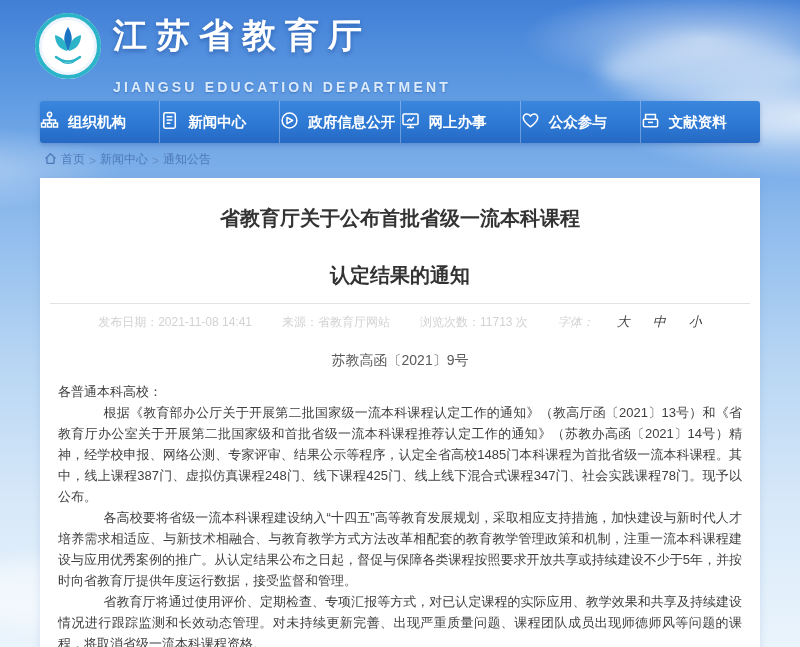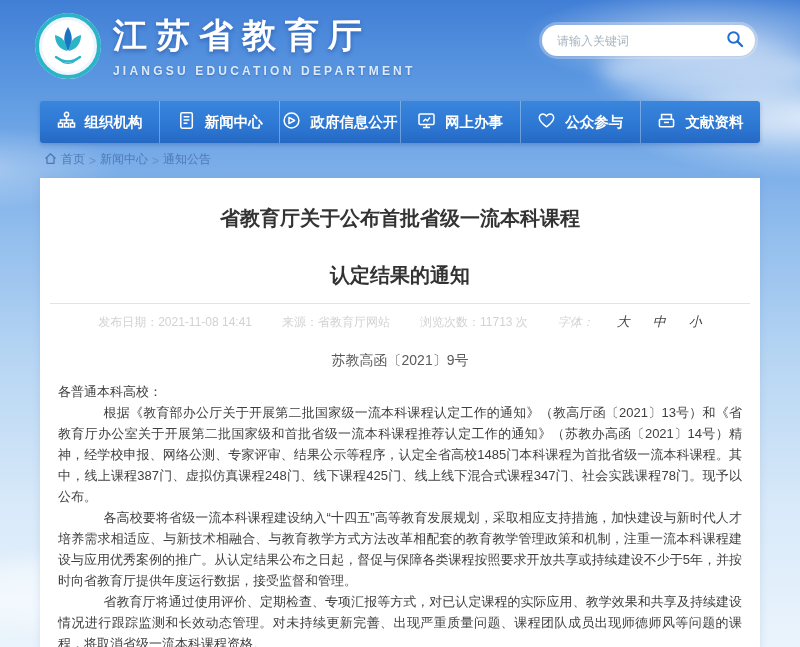--- a/index.html
+++ b/index.html
@@ -21,21 +21,21 @@
 
   
   .header { position:relative; height:97px;padding-left:14px; }
   .logo { position:absolute; left:33px; top:11px; width:70px; height:70px; }
   .brand { position:absolute; left:113px; top:13px; }
   .brand-cn {
     color:#fff; font-size:34px; font-weight:bold; letter-spacing:9px;
     text-shadow:0 2px 4px rgba(10,50,130,.45); white-space:nowrap;
   }
   .brand-en {
-    color:#dcebfb; font-size:12px; font-weight:bold; letter-spacing:3.2px; margin-top:5px;
+    color:#dcebfb; font-size:14px; font-weight:bold; letter-spacing:3.2px; margin-top:20px;
     text-shadow:0 1px 2px rgba(10,50,130,.35);
   }
   .searchbox {
     position:absolute; right:45px; top:25px; width:213px; height:31px;
     background:#fff; border-radius:16px; display:flex; align-items:center;
     box-shadow:0 0 0 3px rgba(255,255,255,.3), 0 1px 3px rgba(20,60,140,.25);
   }
   .searchbox input {
     flex:1; border:none; outline:none; background:transparent;
     font-size:12px; color:#666; padding:0 6px 0 15px;
@@ -44,21 +44,21 @@
   .search-btn { width:34px; height:31px; border:none; background:transparent; cursor:pointer;
     display:flex; align-items:center; justify-content:center; padding-right:6px; }
 
   
   .navbar {
     position:absolute; left:40px; top:101px; width:720px; height:42px;
     background:linear-gradient(180deg,#3a86dd 0%, #2c77d2 60%, #2569c4 100%);
     border-radius:3px; display:flex; box-shadow:0 2px 4px rgba(15,60,140,.25);
   }
   .nav-item {
-    flex:1; display:flex; align-items:center; justify-content:center; gap:9px;
+    flex:1; display:flex; align-items:center; gap:9px;
     color:#fff; font-size:14.5px; font-weight:bold; cursor:pointer;
     border-left:1px solid rgba(255,255,255,.32); white-space:nowrap;
   }
   .nav-item:first-child { border-left:none; }
   .nav-item svg { flex:0 0 auto; }
 
   
   .breadcrumb {
     position:absolute; left:44px; top:151px; display:flex; align-items:flex-end; gap:4px;
     font-size:12px; color:#4e79b8;
@@ -103,31 +103,20 @@
       <path d="M22 24 C30 26 34 32 34 40 C26 38 22 32 22 24 Z" fill="#2bb3c8"></path>
       <path d="M48 24 C40 26 36 32 36 40 C44 38 48 32 48 24 Z" fill="#2bb3c8"></path>
       <path d="M20 42 C25 49 32 52 35 52 C38 52 45 49 50 42 C44 50 40 53 35 53 C30 53 26 50 20 42 Z" fill="#2bb3c8"></path>
       <path d="M23 46 q12 9 24 0" fill="none" stroke="#2bb3c8" stroke-width="2.4" stroke-linecap="round"></path>
     </svg>
   </div>
   <div class="brand">
     <div class="brand-cn">江苏省教育厅</div>
     <div class="brand-en">JIANGSU EDUCATION DEPARTMENT</div>
   </div>
-  <div class="searchbox">
-    <input type="text" placeholder="请输入关键词" style="">
-    <button class="search-btn">
-      <span>
-        <svg width="18" height="18" viewBox="0 0 18 18">
-          <circle cx="7.5" cy="7.5" r="5.2" fill="none" stroke="#1f6fd0" stroke-width="2"></circle>
-          <line x1="11.5" y1="11.5" x2="16" y2="16" stroke="#1f6fd0" stroke-width="2.4" stroke-linecap="round"></line>
-        </svg>
-      </span>
-    </button>
-  </div>
 </div>
 
 <div class="navbar">
   <div class="nav-item">
     <span>
       <svg width="19" height="19" viewBox="0 0 19 19" fill="none" stroke="#fff" stroke-width="1.5">
         <circle cx="9.5" cy="3.4" r="2.1"></circle>
         <path d="M9.5 5.6 V9 M3.5 12 V9 H15.5 V12 M9.5 9 V12"></path>
         <rect x="1.5" y="12.2" width="4" height="3.8"></rect>
         <rect x="7.5" y="12.2" width="4" height="3.8"></rect>

